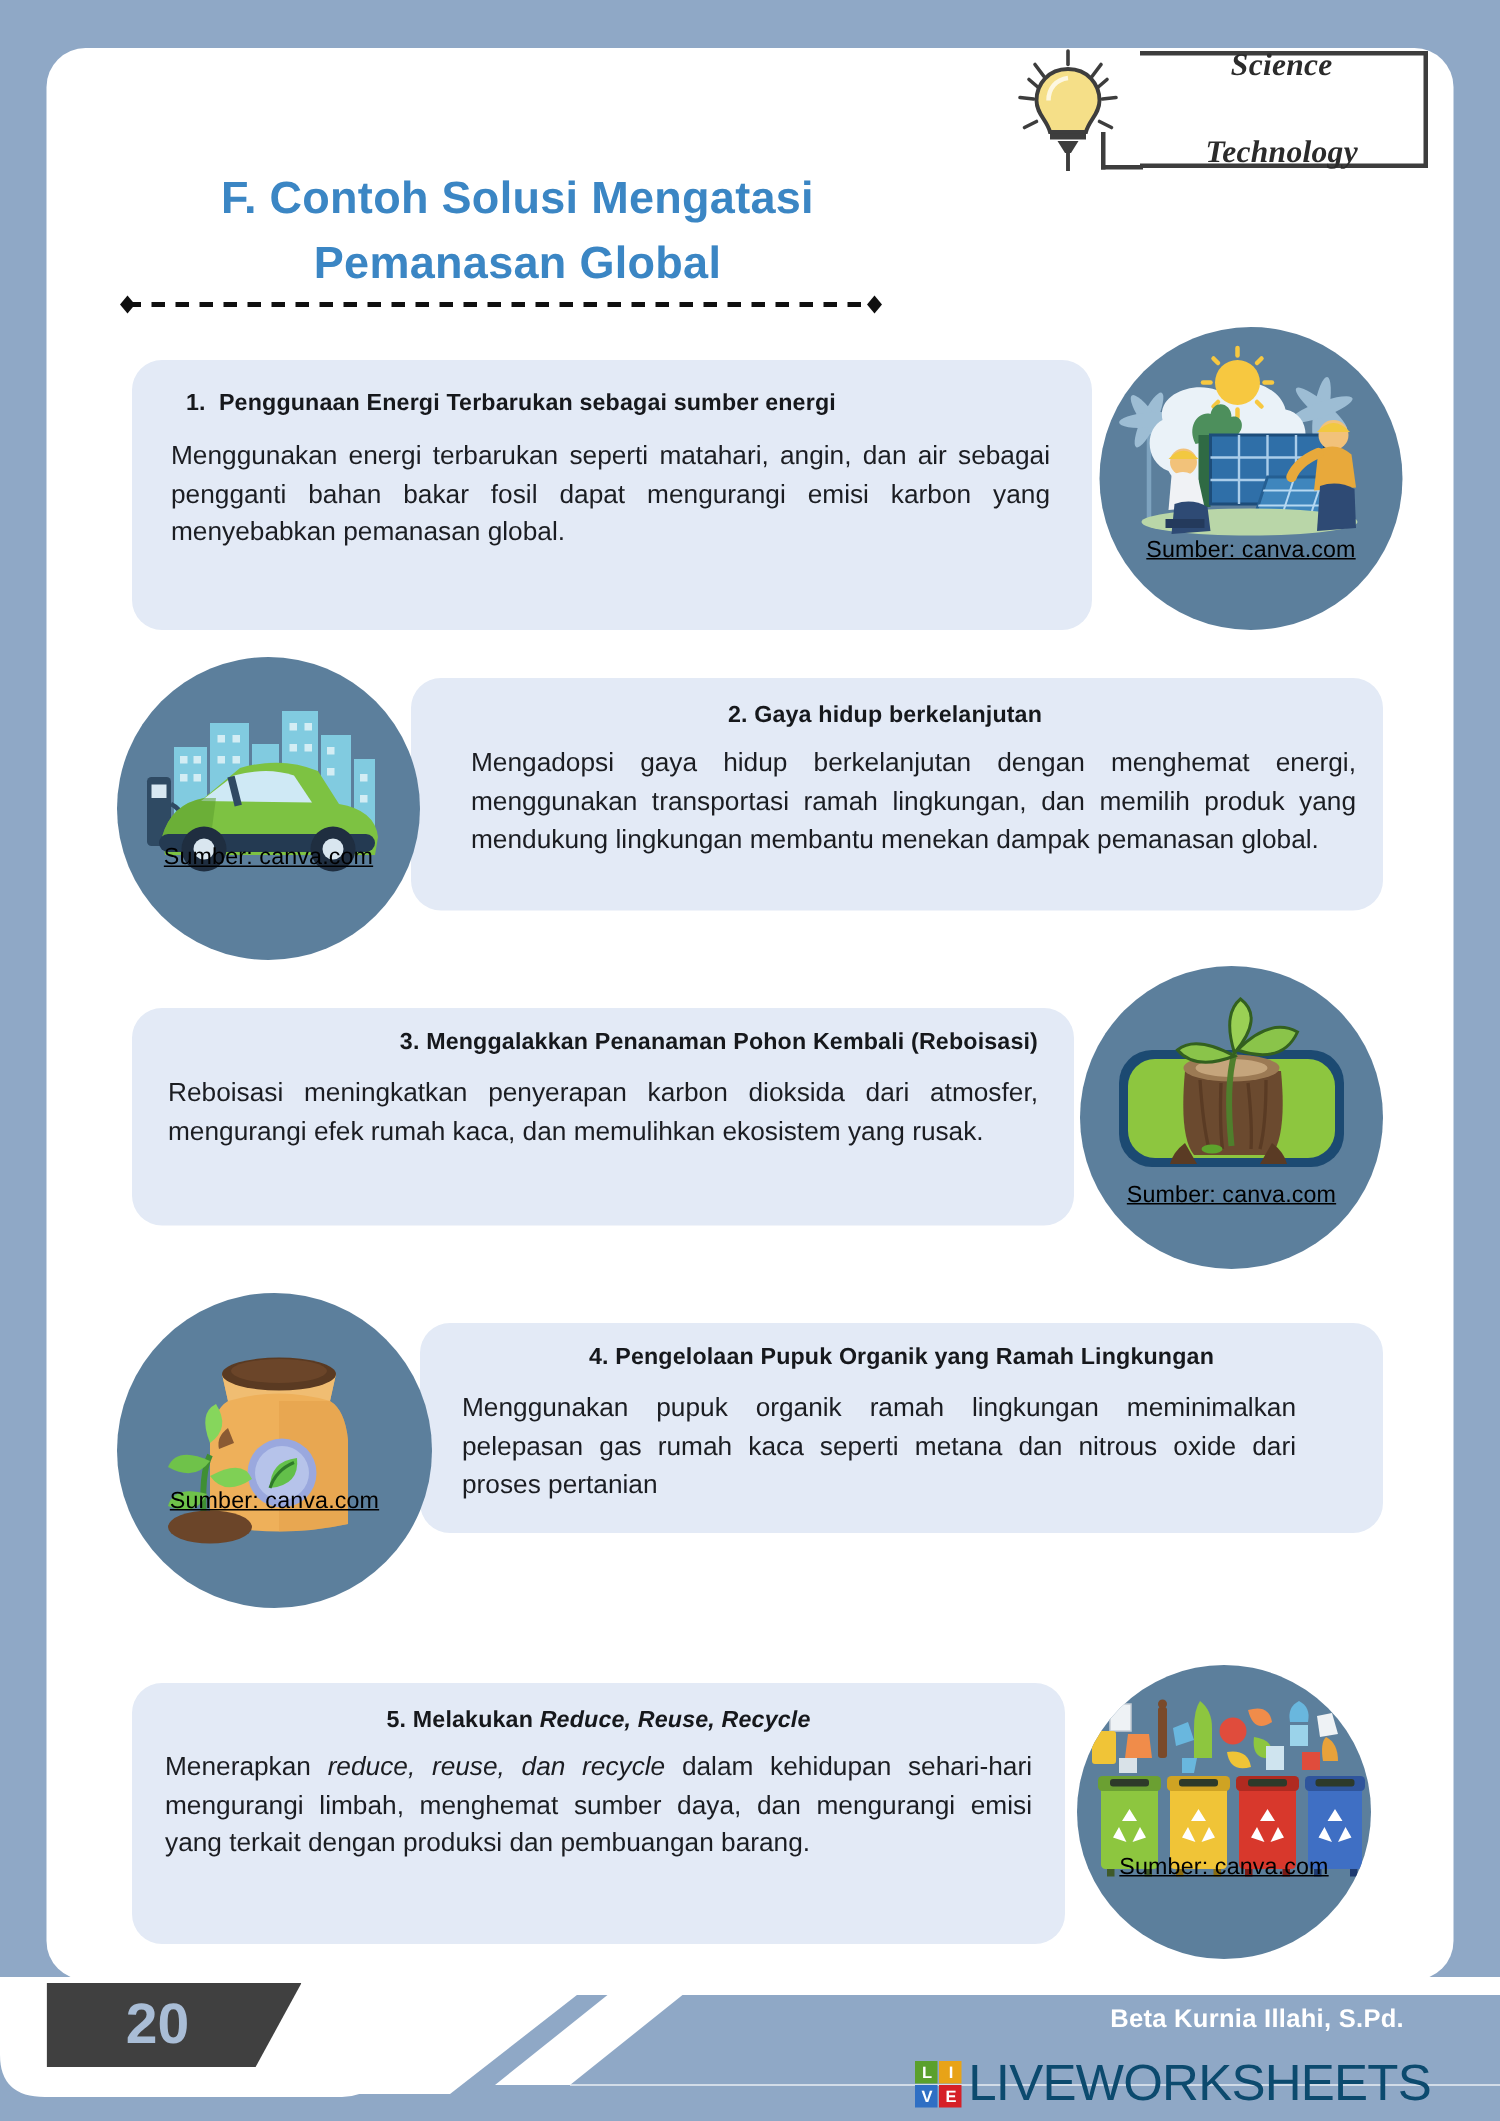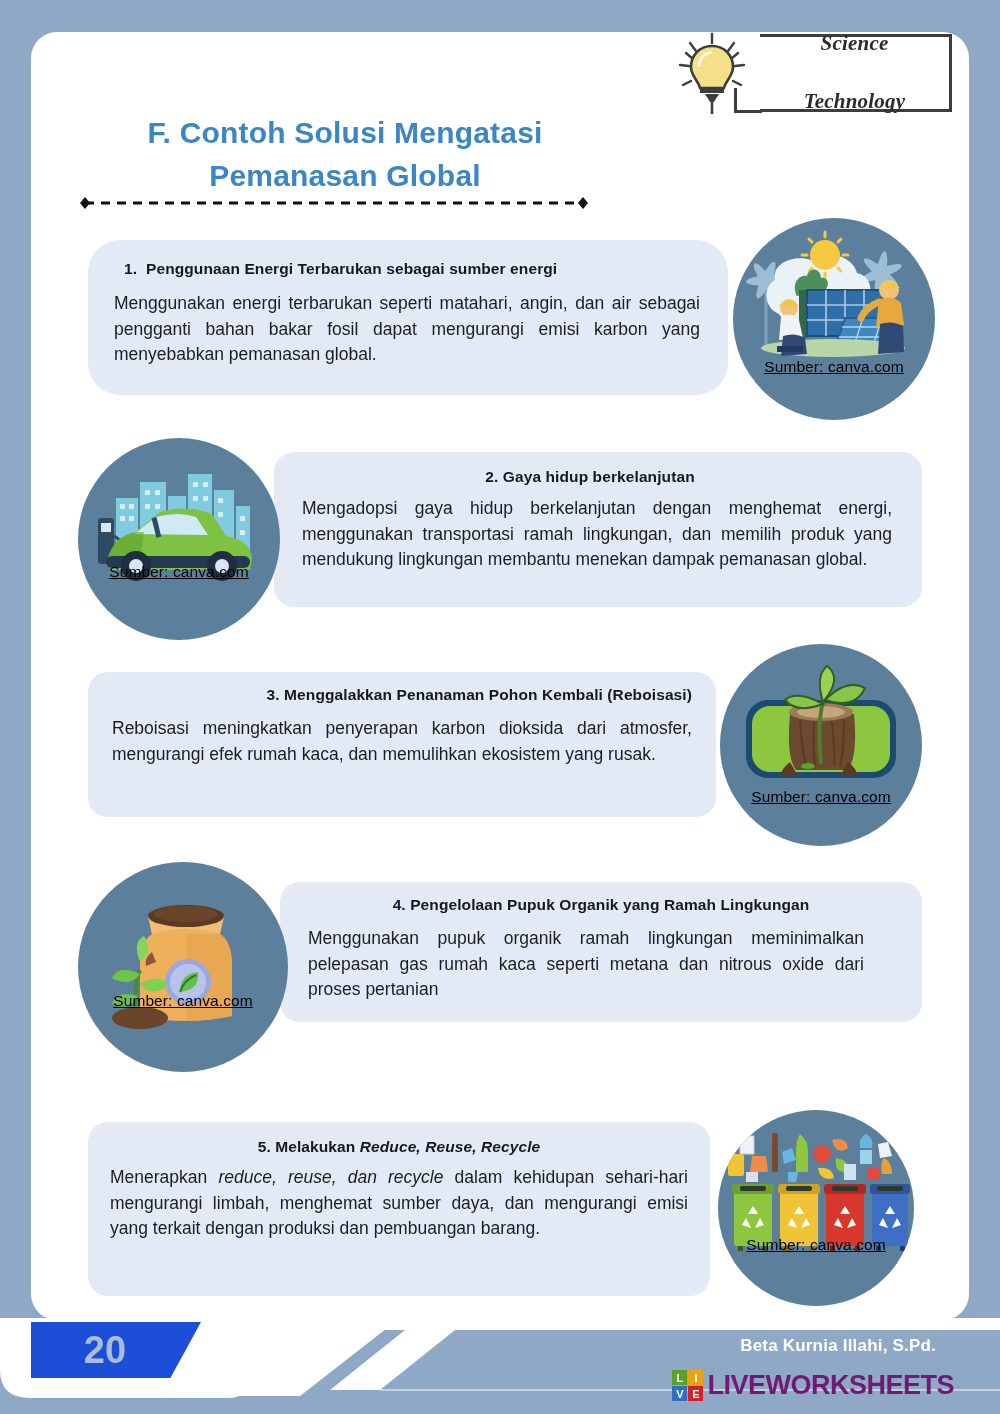--- a/index.html
+++ b/index.html
@@ -123,27 +123,27 @@
     grid-template-rows: 15px 15px;
     gap: 1px;
   }
   .lw-grid span {
     display: flex; align-items: center; justify-content: center;
     color: #fff; font-weight: bold; font-size: 11px;
     font-family: "Liberation Sans", sans-serif;
   }
   .lw-word {
     font-family: "Liberation Sans", sans-serif;
-    font-weight: bold; font-size: 27px; color: #701a75;
+    font-weight: normal; font-size: 34px; color: #0c4a6e;
     letter-spacing: -.5px;
   }
   .pagenum {
     position: absolute; left: 31px; top: 1322px;
     width: 170px; height: 56px;
-    background: #1d4ed8;
+    background: #404040;
     color: #a9bdd6;
     font-weight: bold; font-size: 38px;
     display: flex; align-items: center; justify-content: center;
     clip-path: polygon(0 0, 100% 0, 82% 100%, 0 100%);
     padding-right: 22px;
   }
 </style>
 </head>
 <body>
 
@@ -183,21 +183,21 @@
     <div>Pemanasan Global</div>
   </div>
 
   <svg class="divider" viewBox="0 0 512 14">
     <line x1="7" y1="7" x2="505" y2="7" stroke="#101010" stroke-width="3.2" stroke-dasharray="9 7"></line>
     <polygon points="7,1 12,7 7,13 2,7" fill="#101010"></polygon>
     <polygon points="505,1 510,7 505,13 500,7" fill="#101010"></polygon>
   </svg>
 
   <div class="block">
-    <div class="card" style="left:88px; top:240px; width:640px; height:155px; padding:20px 26px 0 26px;border-radius:32px;">
+    <div class="card" style="left:88px; top:240px; width:640px; height:180px; padding:20px 26px 0 26px;">
       <div class="head" style="padding-left:10px; margin-bottom:13px;">
         <span>1.</span>&nbsp;&nbsp;<span>Penggunaan Energi Terbarukan sebagai sumber energi</span>
       </div>
       <div class="body" style="width:586px;">Menggunakan energi terbarukan seperti matahari, angin, dan air sebagai pengganti bahan bakar fosil dapat mengurangi emisi karbon yang menyebabkan pemanasan global.</div>
     </div>
     <div class="circ" style="left:733px; top:218px; width:202px; height:202px;">
       <svg viewBox="0 0 202 202" width="202" height="202">
         <g stroke="#7ea3bf" stroke-width="3" fill="none">
           <line x1="33" y1="130" x2="33" y2="62"></line>
             <line x1="148" y1="132" x2="148" y2="55"></line>
@@ -259,21 +259,21 @@
           <path d="M146 84 q-14 6 -18 16" stroke="#e8a93b" stroke-width="7" fill="none" stroke-linecap="round"></path>
         </g>
       </svg>
     </div>
     <div class="caption" style="left:733px; top:358px; width:202px;">Sumber: canva.com</div>
   </div>
 
   <div class="block">
     <div class="card" style="left:274px; top:452px; width:648px; height:155px; padding:16px 44px 0 28px;">
       <div class="head" style="text-align:center; margin-bottom:10px;">2. Gaya hidup berkelanjutan</div>
-      <div class="body" style="width:590px;">Mengadopsi gaya hidup berkelanjutan dengan menghemat energi, menggunakan transportasi ramah lingkungan, dan memilih produk yang mendukung lingkungan membantu menekan dampak pemanasan global.</div>
+      <div class="body" style="width:590px;margin-left:12px;">Mengadopsi gaya hidup berkelanjutan dengan menghemat energi, menggunakan transportasi ramah lingkungan, dan memilih produk yang mendukung lingkungan membantu menekan dampak pemanasan global.</div>
     </div>
     <div class="circ" style="left:78px; top:438px; width:202px; height:202px;">
       <svg viewBox="0 0 202 202" width="202" height="202">
         <g fill="#86d4e8" opacity=".9">
           <rect x="38" y="60" width="22" height="72"></rect>
             <rect x="62" y="44" width="26" height="88"></rect>
           <rect x="90" y="58" width="18" height="74"></rect>
             <rect x="110" y="36" width="24" height="96"></rect>
           <rect x="136" y="52" width="20" height="80"></rect>
             <rect x="158" y="68" width="14" height="64"></rect>

